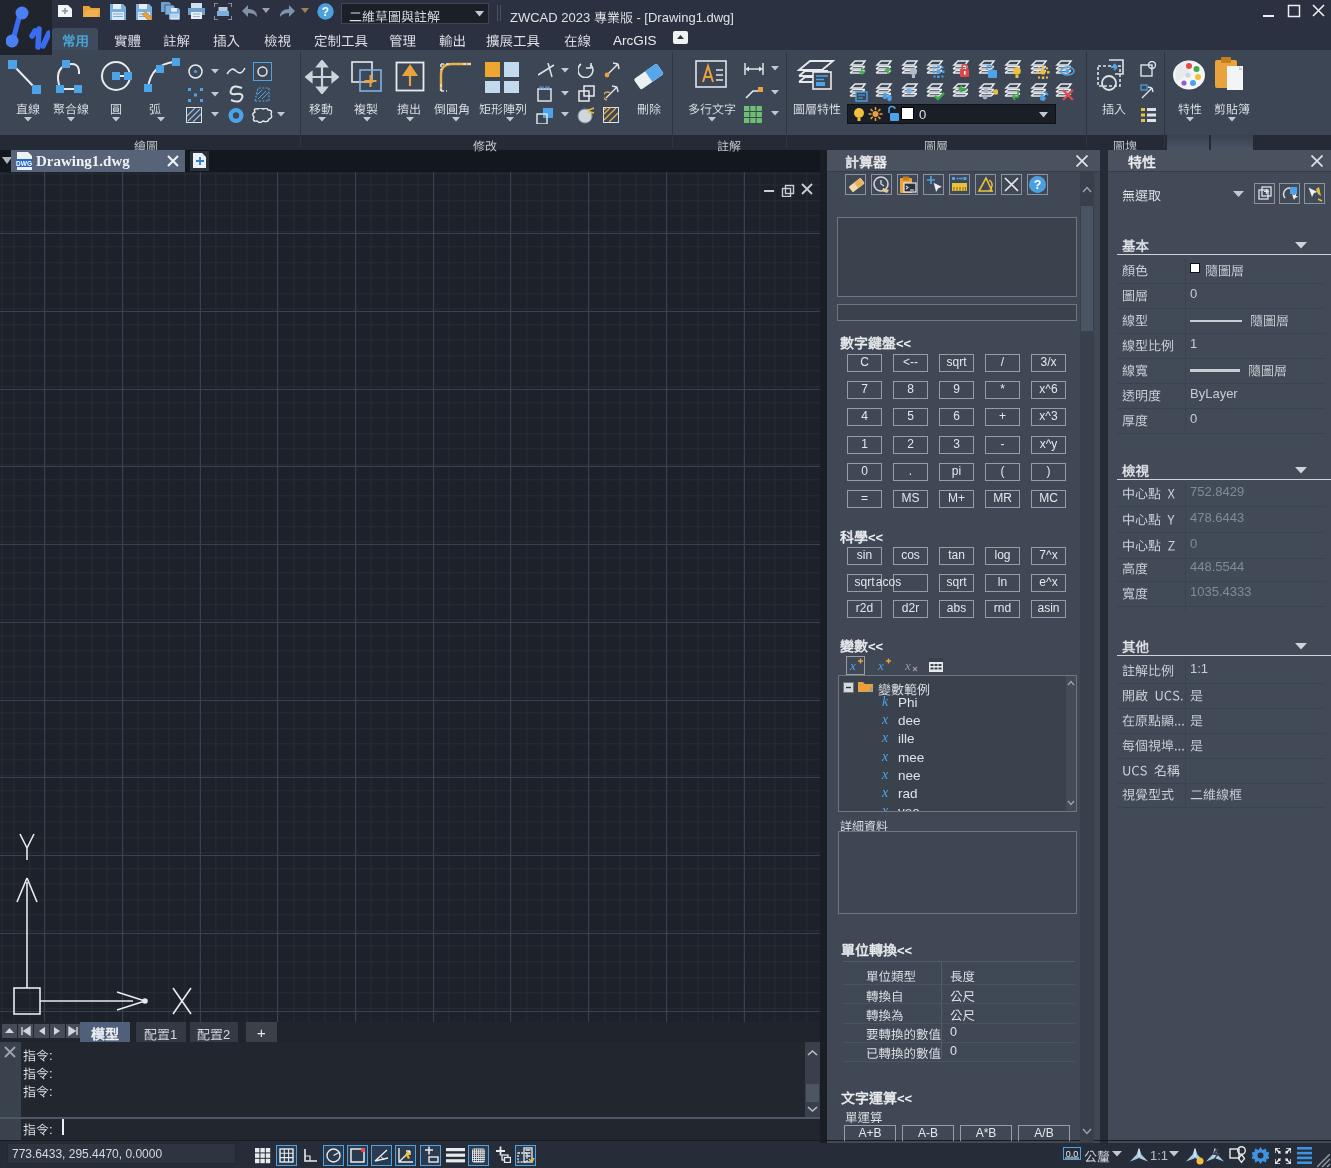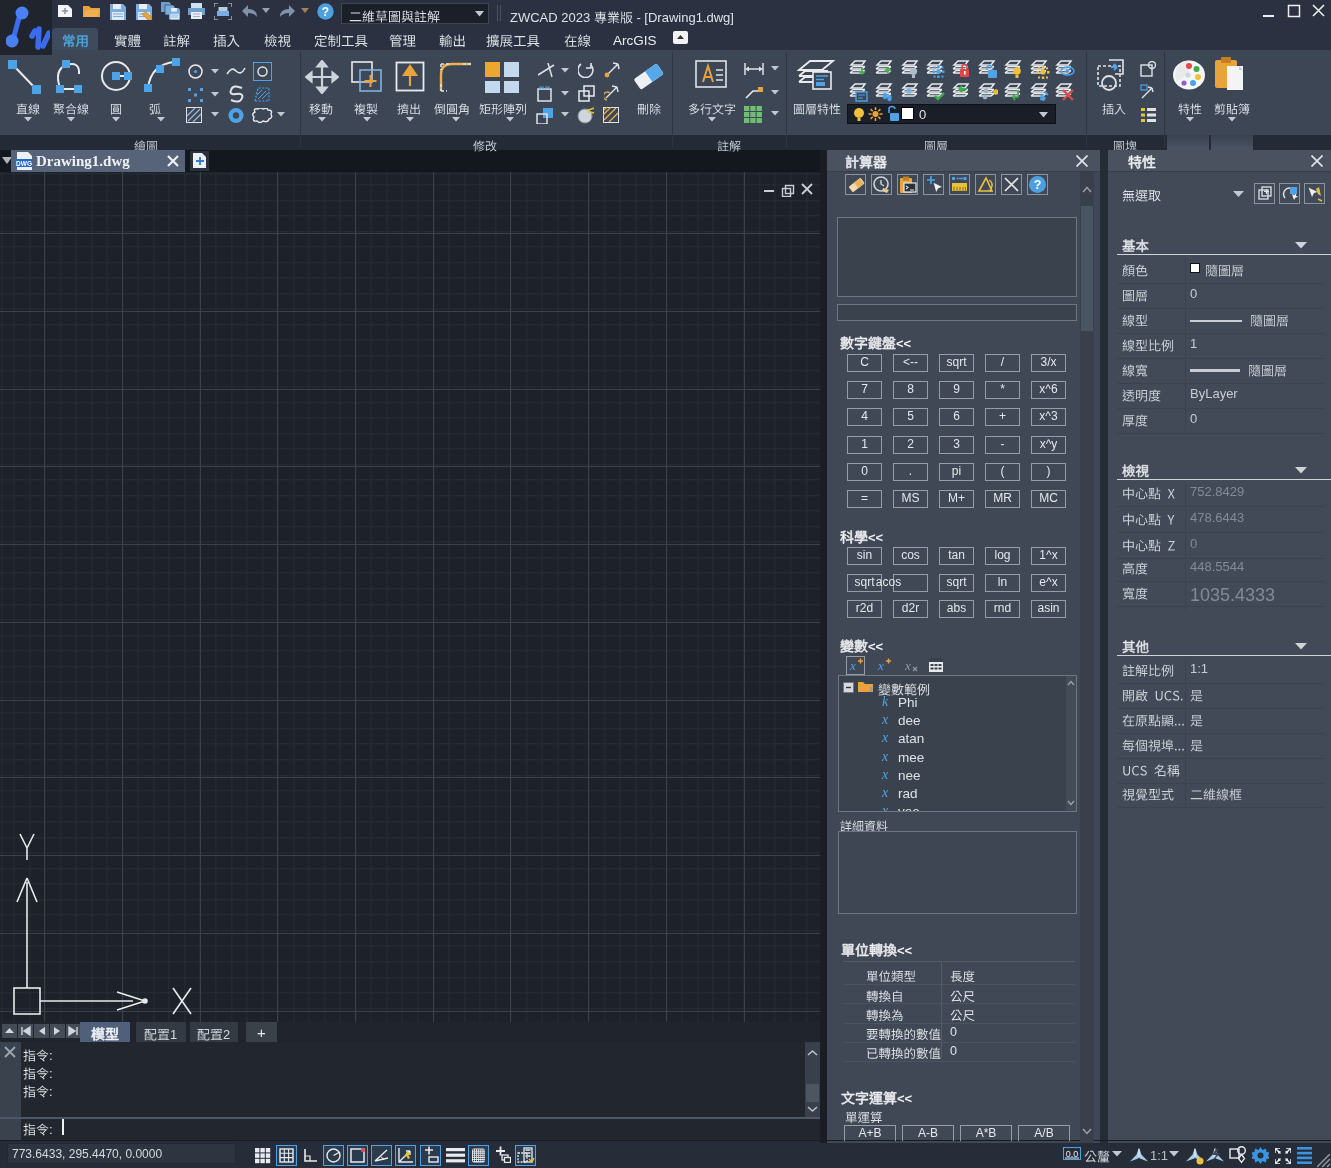--- a/index.html
+++ b/index.html
@@ -1440,21 +1440,21 @@
       </svg><span style="font-size:13px;font-weight:bold">&lt;&lt;</span></span>
     <div class="ab" style="left:847px;top:547.0px;width:35px;height:18px;border:1px solid #959da9"></div>
     <span class="ab" style="left:847px;top:547.0px;width:35px;height:18px;font-size:12px;color:#e3e8ed;display:flex;align-items:center;justify-content:center">sin</span>
     <div class="ab" style="left:893px;top:547.0px;width:35px;height:18px;border:1px solid #959da9"></div>
     <span class="ab" style="left:893px;top:547.0px;width:35px;height:18px;font-size:12px;color:#e3e8ed;display:flex;align-items:center;justify-content:center">cos</span>
     <div class="ab" style="left:939px;top:547.0px;width:35px;height:18px;border:1px solid #959da9"></div>
     <span class="ab" style="left:939px;top:547.0px;width:35px;height:18px;font-size:12px;color:#e3e8ed;display:flex;align-items:center;justify-content:center">tan</span>
     <div class="ab" style="left:985px;top:547.0px;width:35px;height:18px;border:1px solid #959da9"></div>
     <span class="ab" style="left:985px;top:547.0px;width:35px;height:18px;font-size:12px;color:#e3e8ed;display:flex;align-items:center;justify-content:center">log</span>
     <div class="ab" style="left:1031px;top:547.0px;width:35px;height:18px;border:1px solid #959da9"></div>
-    <span class="ab" style="left:1031px;top:547.0px;width:35px;height:18px;font-size:12px;color:#e3e8ed;display:flex;align-items:center;justify-content:center">1^x</span>
+    <span class="ab" style="left:1031px;top:547.0px;width:35px;height:18px;font-size:12px;color:#e3e8ed;display:flex;align-items:center;justify-content:center">7^x</span>
     <div class="ab" style="left:847px;top:573.5px;width:35px;height:18px;border:1px solid #959da9"></div>
     <span class="ab" style="left:847px;top:573.5px;width:35px;height:18px;font-size:12px;color:#e3e8ed;display:flex;align-items:center;justify-content:center">sqrt</span>
     <div class="ab" style="left:893px;top:573.5px;width:35px;height:18px;border:1px solid #959da9"></div>
     <span class="ab" style="left:871px;top:573.5px;width:35px;height:18px;font-size:12px;color:#e3e8ed;display:flex;align-items:center;justify-content:center">acos</span>
     <div class="ab" style="left:939px;top:573.5px;width:35px;height:18px;border:1px solid #959da9"></div>
     <span class="ab" style="left:939px;top:573.5px;width:35px;height:18px;font-size:12px;color:#e3e8ed;display:flex;align-items:center;justify-content:center">sqrt</span>
     <div class="ab" style="left:985px;top:573.5px;width:35px;height:18px;border:1px solid #959da9"></div>
     <span class="ab" style="left:985px;top:573.5px;width:35px;height:18px;font-size:12px;color:#e3e8ed;display:flex;align-items:center;justify-content:center">ln</span>
     <div class="ab" style="left:1031px;top:573.5px;width:35px;height:18px;border:1px solid #959da9"></div>
     <span class="ab" style="left:1031px;top:573.5px;width:35px;height:18px;font-size:12px;color:#e3e8ed;display:flex;align-items:center;justify-content:center">e^x</span>
@@ -1515,21 +1515,21 @@
           <use href="#g7bc4" x="500"></use>
           <use href="#g4f8b" x="750"></use>
         </g>
       </svg></span>
     <div class="ab" style="left:838px;top:675px;width:228px;height:136px;overflow:hidden">
       <span class="ab" style="left:44px;top:19.0px;font-size:14px;font-style:italic;font-family:'Liberation Serif',serif;color:#4da3e8">k</span>
       <span class="ab" style="left:60px;top:20.0px;font-size:13.5px;color:#dfe3e8">Phi</span>
       <span class="ab" style="left:44px;top:37.200000000000045px;font-size:14px;font-style:italic;font-family:'Liberation Serif',serif;color:#4da3e8">x</span>
       <span class="ab" style="left:60px;top:38.200000000000045px;font-size:13.5px;color:#dfe3e8">dee</span>
       <span class="ab" style="left:44px;top:55.39999999999998px;font-size:14px;font-style:italic;font-family:'Liberation Serif',serif;color:#4da3e8">x</span>
-      <span class="ab" style="left:60px;top:56.39999999999998px;font-size:13.5px;color:#dfe3e8">atan</span>
+      <span class="ab" style="left:60px;top:56.39999999999998px;font-size:13.5px;color:#dfe3e8">ille</span>
       <span class="ab" style="left:44px;top:73.60000000000002px;font-size:14px;font-style:italic;font-family:'Liberation Serif',serif;color:#4da3e8">x</span>
       <span class="ab" style="left:60px;top:74.60000000000002px;font-size:13.5px;color:#dfe3e8">mee</span>
       <span class="ab" style="left:44px;top:91.79999999999995px;font-size:14px;font-style:italic;font-family:'Liberation Serif',serif;color:#4da3e8">x</span>
       <span class="ab" style="left:60px;top:92.79999999999995px;font-size:13.5px;color:#dfe3e8">nee</span>
       <span class="ab" style="left:44px;top:110.0px;font-size:14px;font-style:italic;font-family:'Liberation Serif',serif;color:#4da3e8">x</span>
       <span class="ab" style="left:60px;top:111.0px;font-size:13.5px;color:#dfe3e8">rad</span>
       <span class="ab" style="left:44px;top:128.20000000000005px;font-size:14px;font-style:italic;font-family:'Liberation Serif',serif;color:#4da3e8">x</span>
       <span class="ab" style="left:60px;top:129.20000000000005px;font-size:13.5px;color:#dfe3e8">vee</span>
     </div>
     <div class="ab" style="left:1066px;top:676px;width:10px;height:135px;background:#444c58"></div>
@@ -1835,21 +1835,21 @@
         </g>
       </svg></span>
     <span class="ab" style="left:1190px;top:560px;font-size:13px;color:#818b96;">448.5544</span>
     <div class="ab" style="left:1117px;top:580.5px;width:208px;height:1px;background:#3a4350"></div>
     <span class="ab" style="left:1122px;top:584px;color:#ccd2d8;"><svg class="cg" style="width:26.0px;height:13px" viewBox="0 -220 500 250">
         <g>
           <use href="#g5bec" x="0"></use>
           <use href="#g5ea6" x="250"></use>
         </g>
       </svg></span>
-    <span class="ab" style="left:1190px;top:585px;font-size:18px;color:#818b96;">1035.4333</span>
+    <span class="ab" style="left:1190px;top:585px;font-size:13px;color:#818b96;">1035.4333</span>
     <div class="ab" style="left:1117px;top:605.5px;width:208px;height:1px;background:#3a4350"></div>
     <span class="ab" style="left:1122px;top:638px;color:#e8ebee;"><svg class="cg" style="width:27.0px;height:13.5px" viewBox="0 -220 500 250">
         <g style="stroke:currentColor;stroke-width:10px">
           <use href="#g5176" x="0"></use>
           <use href="#g4ed6" x="250"></use>
         </g>
       </svg></span>
     <svg class="ab" style="left:1295px;top:643px" width="12" height="7" viewBox="0 0 12 7">
       <path d="M0 0 l12 0 l-6 6.5 z" fill="#cfd4d9"></path>
     </svg>

